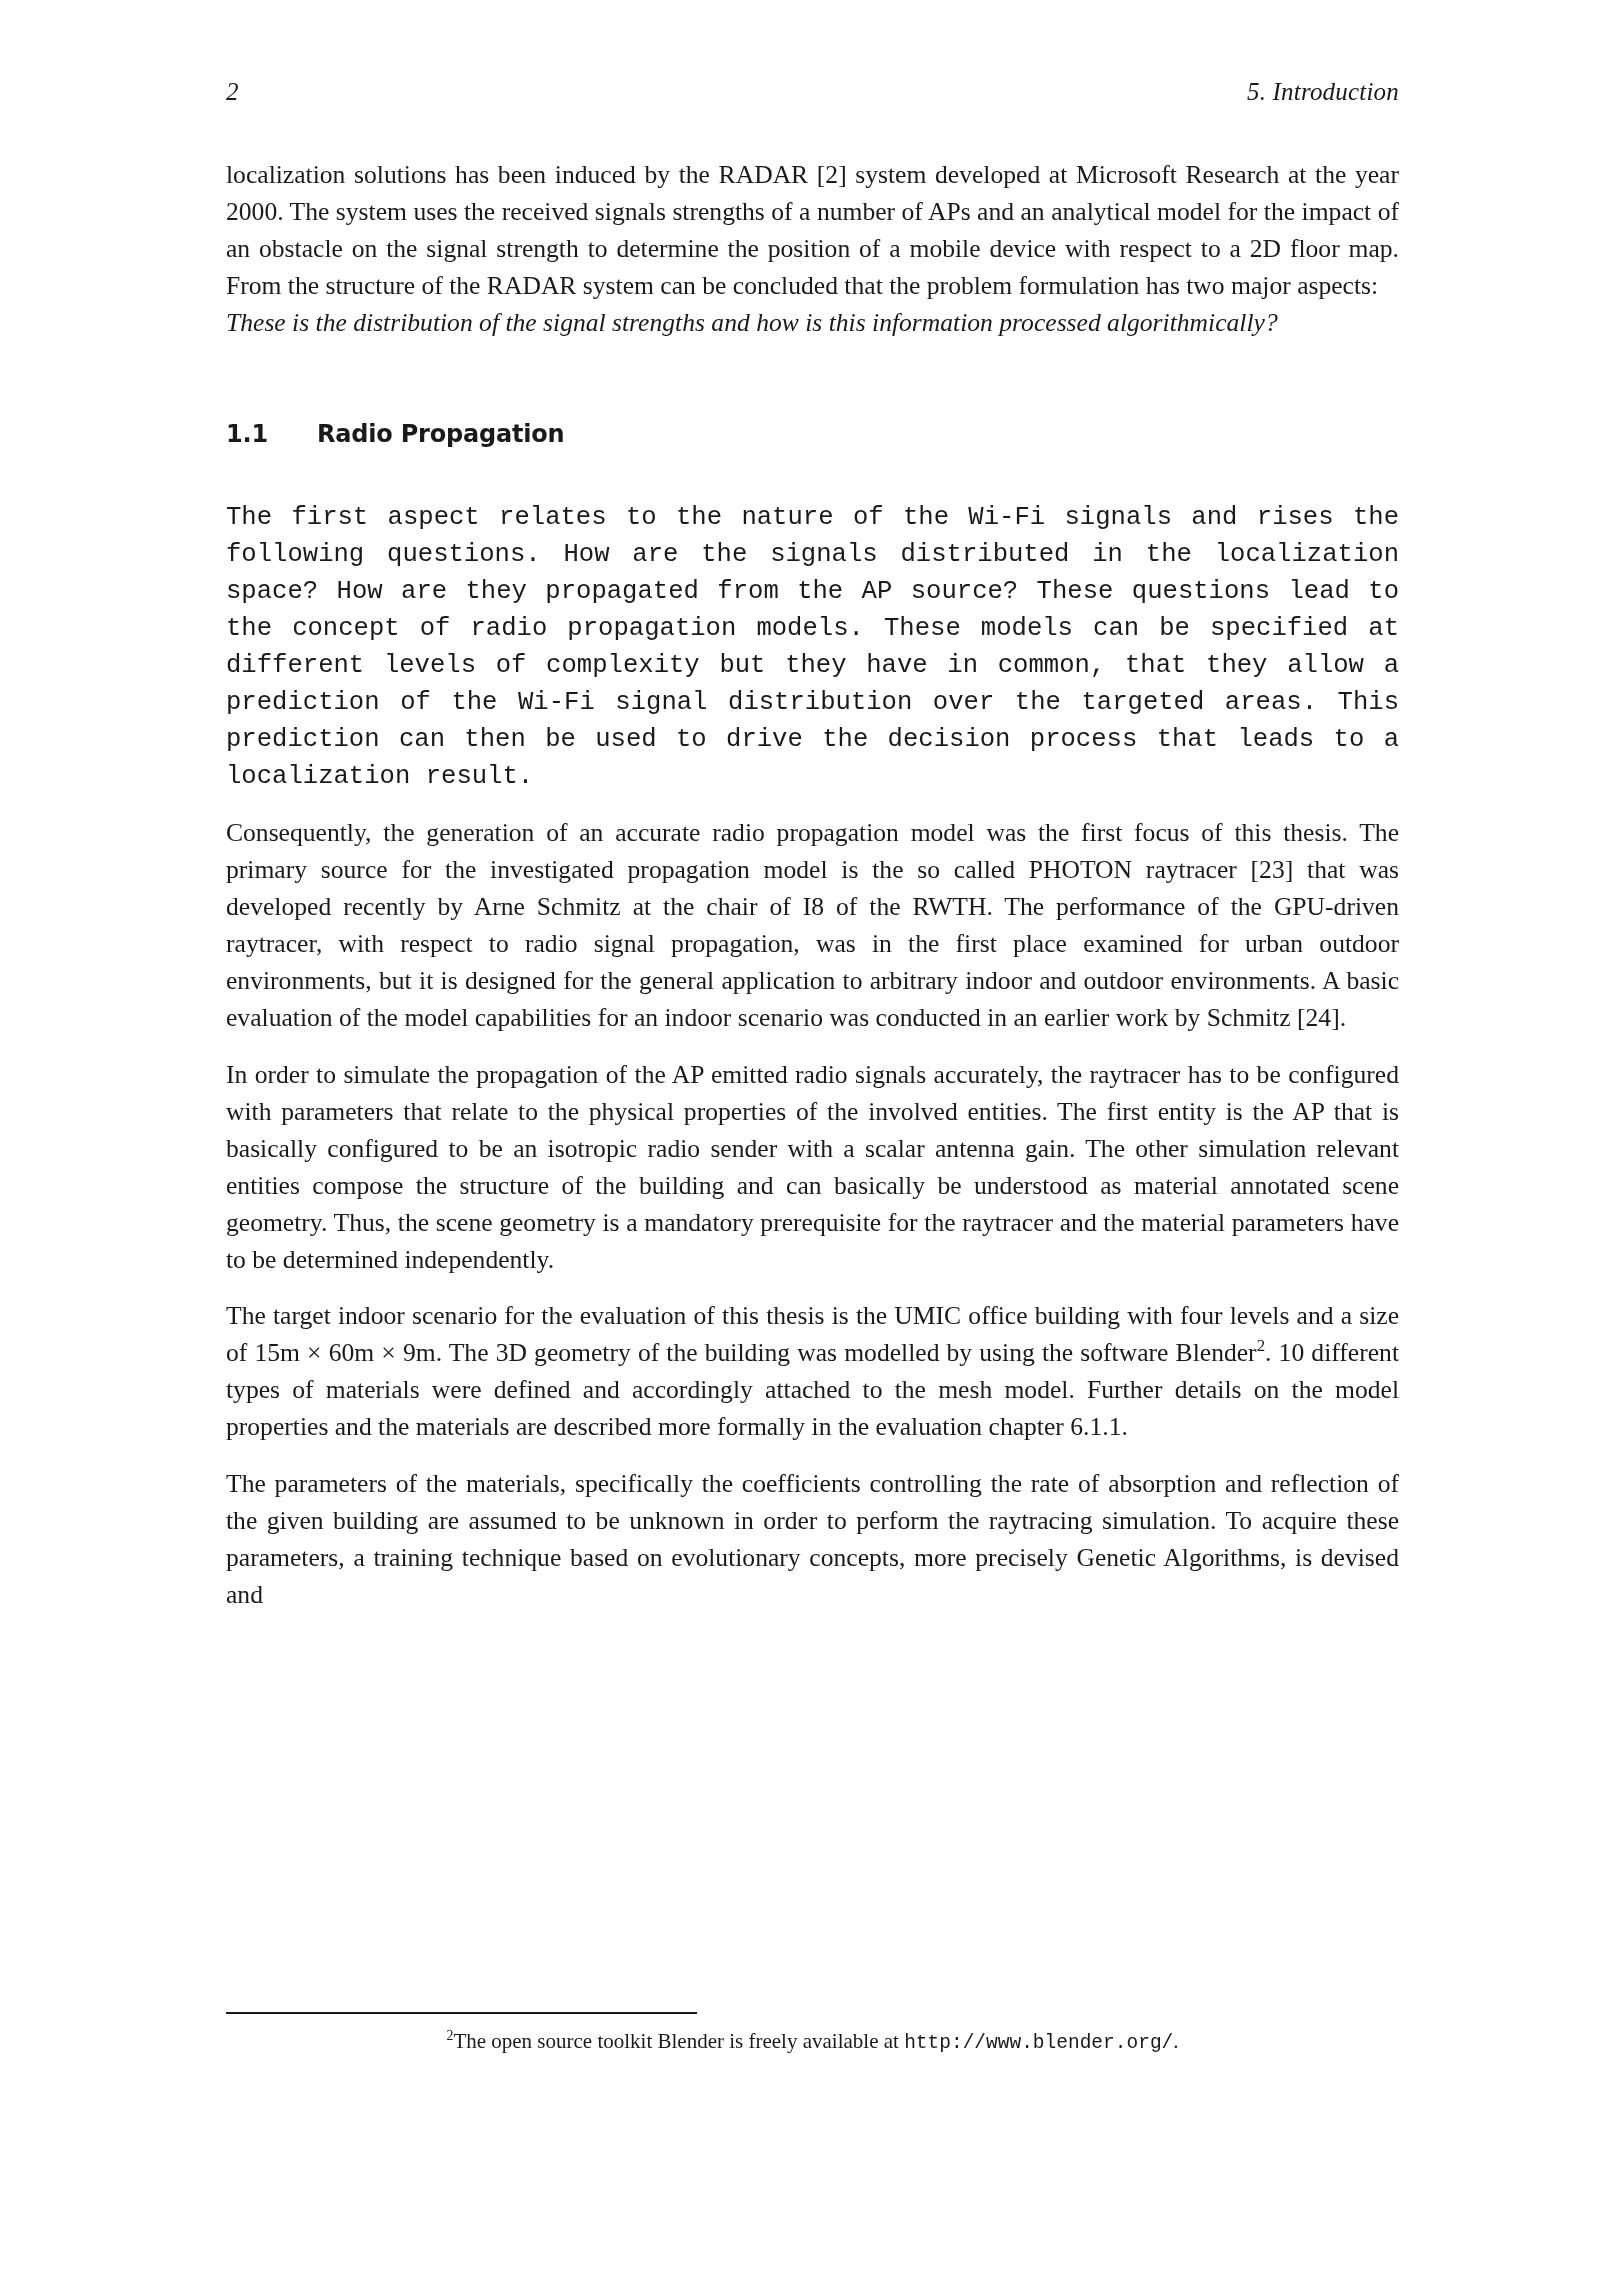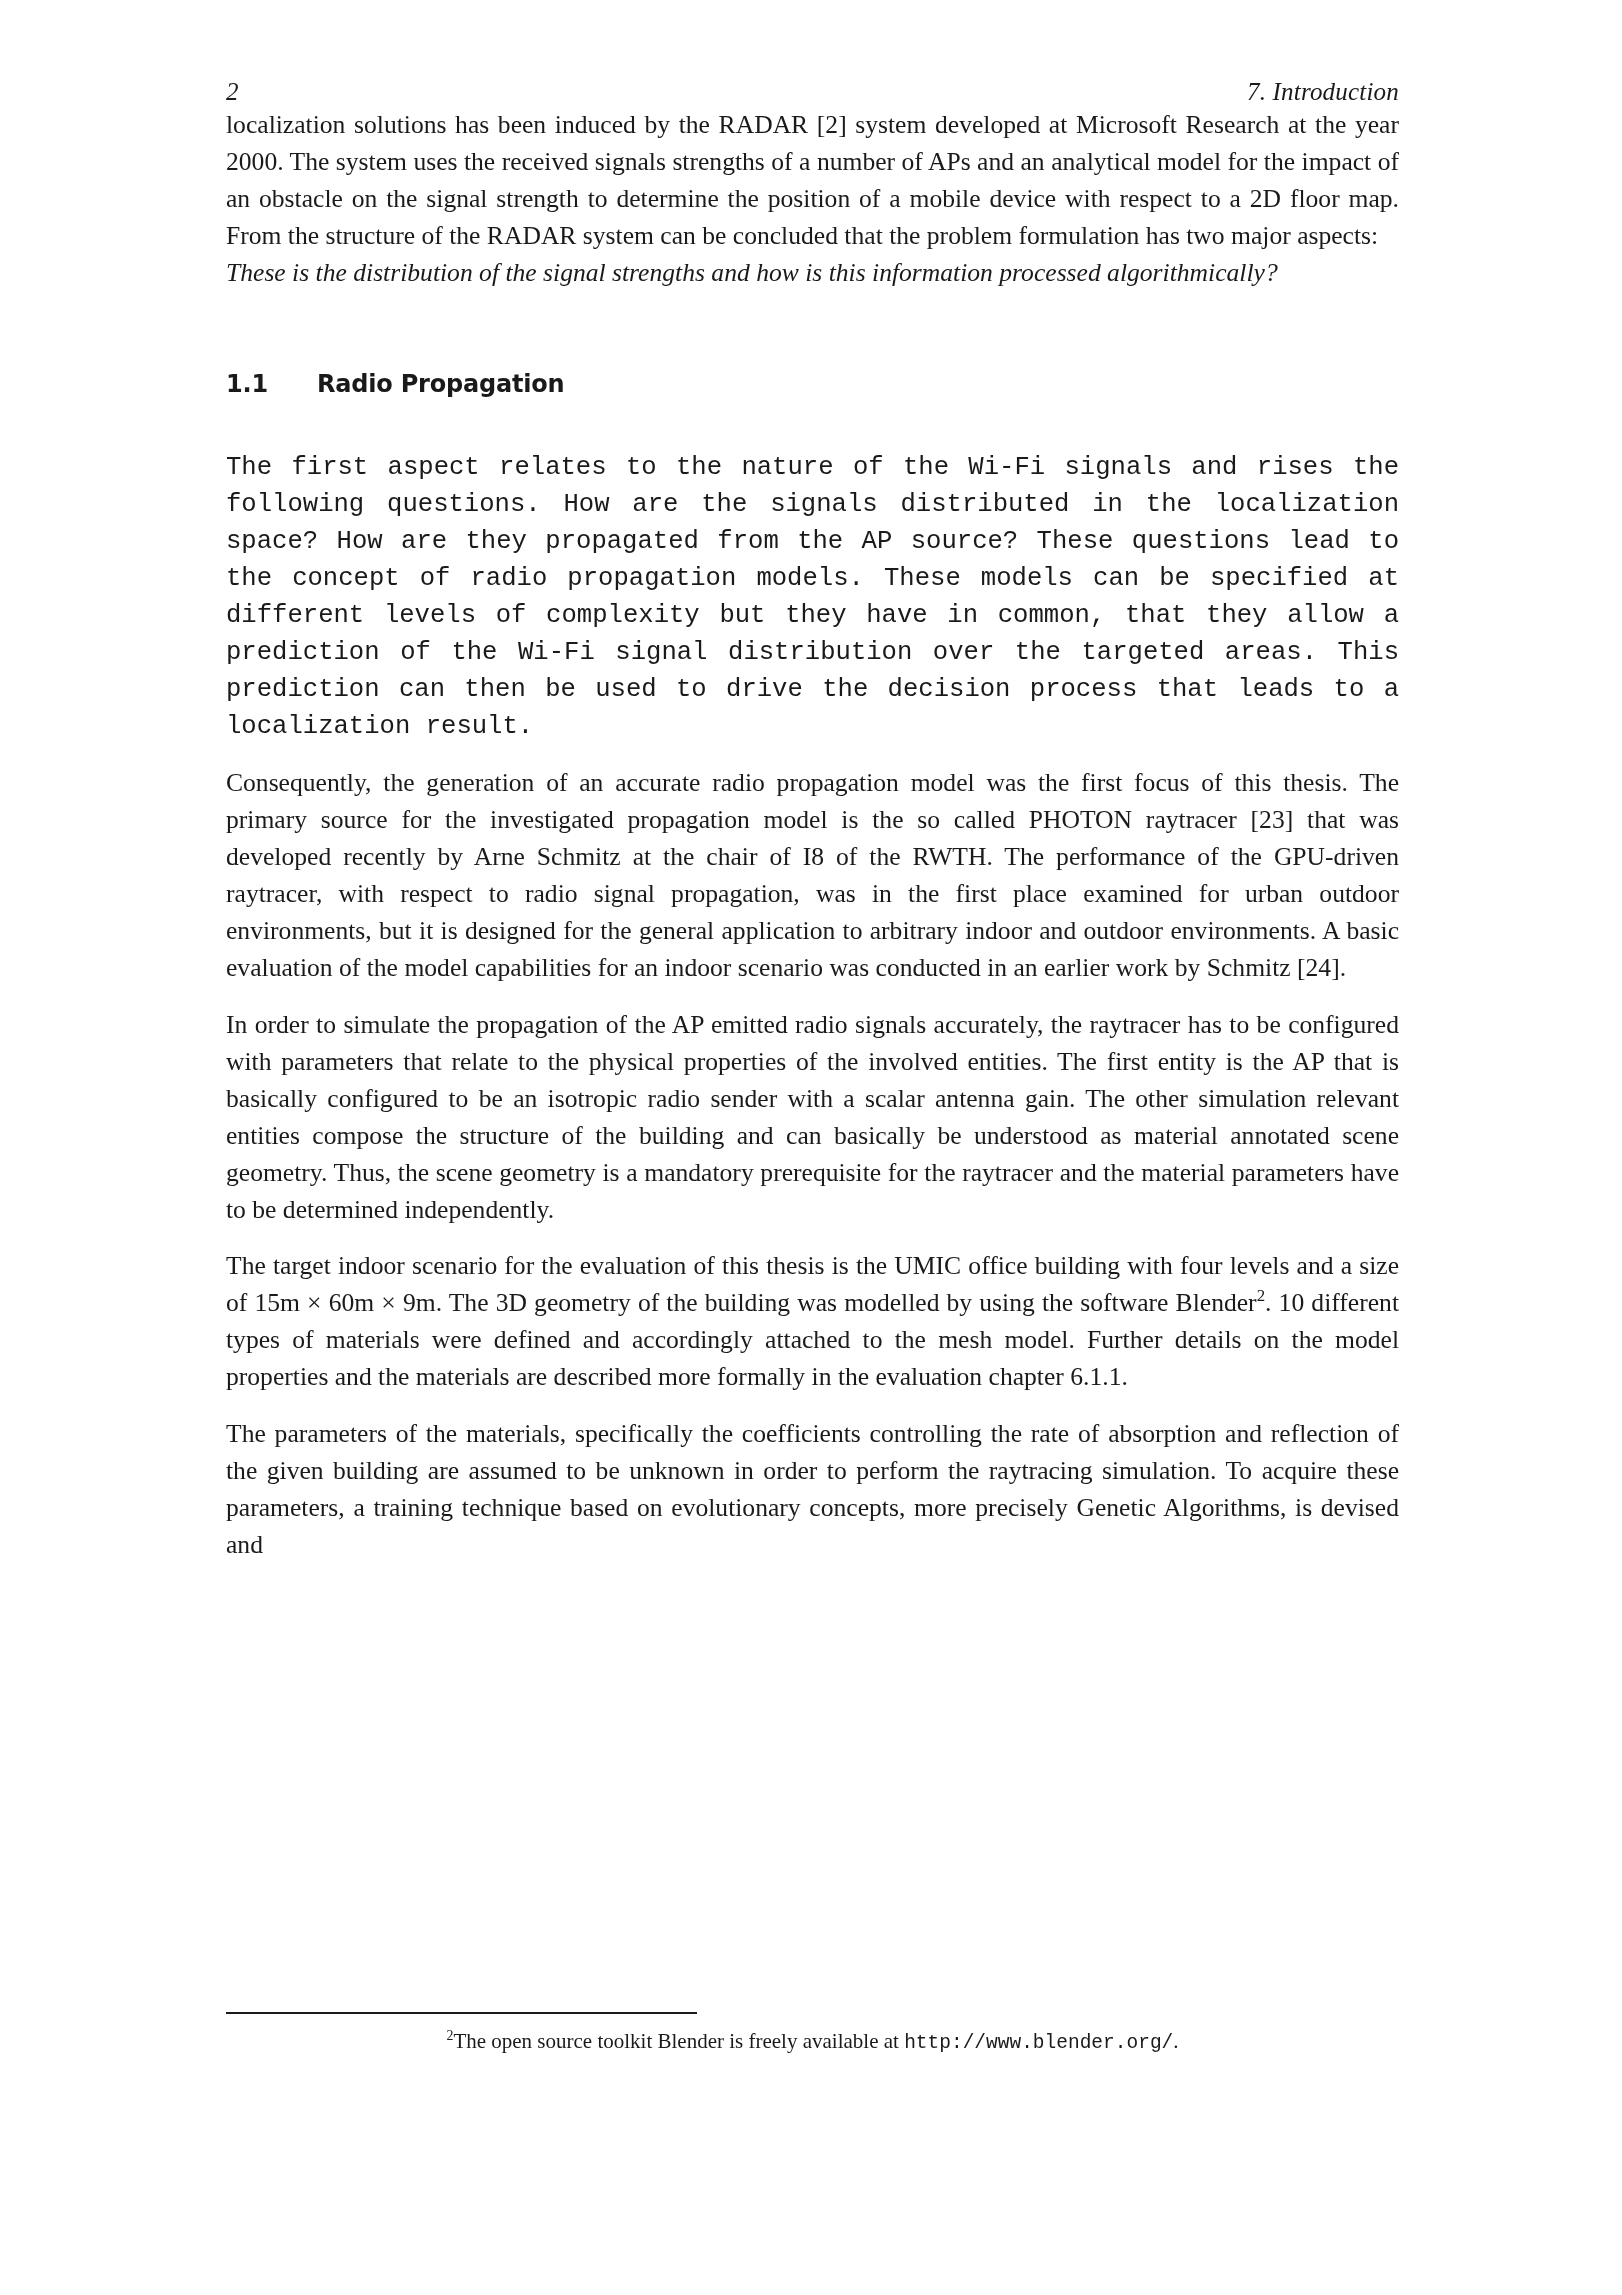--- a/index.html
+++ b/index.html
@@ -38,20 +38,21 @@
     padding-top: 78px;
   }
   .runhead .folio {
     font-style: italic;
   }
   .runhead .chaptitle {
     font-style: italic;
   }
   
   .body {
+    margin-top: 50px;
     font-size: 25.6px;
     line-height: 37px;
     text-align: justify;
     text-justify: inter-word;
   }
   p {
     margin: 0 0 0 0;
   }
   p + p {
     margin-top: 19.5px;
@@ -111,21 +112,21 @@
 </style>
 </head>
 <body>
 
 <div class="page">
 
   <div class="content">
 
     <div class="runhead">
       <span class="folio">2</span>
-      <span class="chaptitle">7. Introduction</span>
+      <span class="chaptitle">5. Introduction</span>
     </div>
 
     <div class="body">
 
       <p>localization solutions has been induced by the RADAR [2] system developed at Microsoft Research at the year 2000. The system uses the received signals strengths of a number of APs and an analytical model for the impact of an obstacle on the signal strength to determine the position of a mobile device with respect to a 2D floor map. From the structure of the RADAR system can be concluded that the problem formulation has two major aspects:</p>
 
       <p class="italic-q">These is the distribution of the signal strengths and how is this information processed algorithmically?</p>
 
       <h2 class="section">
         <span class="num">1.1</span>

